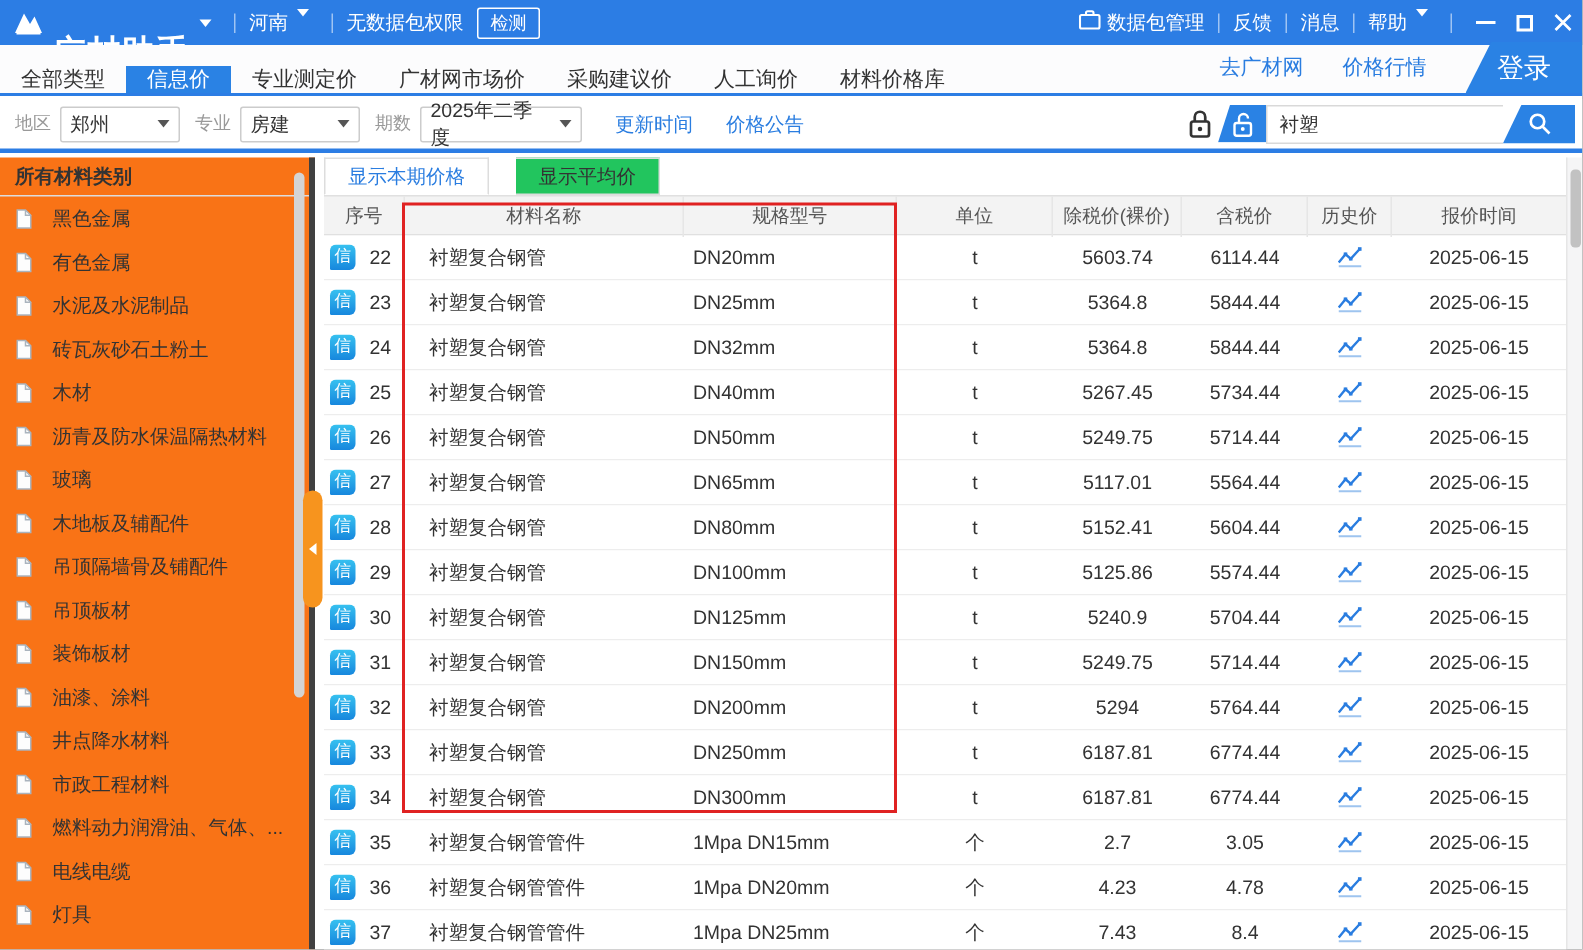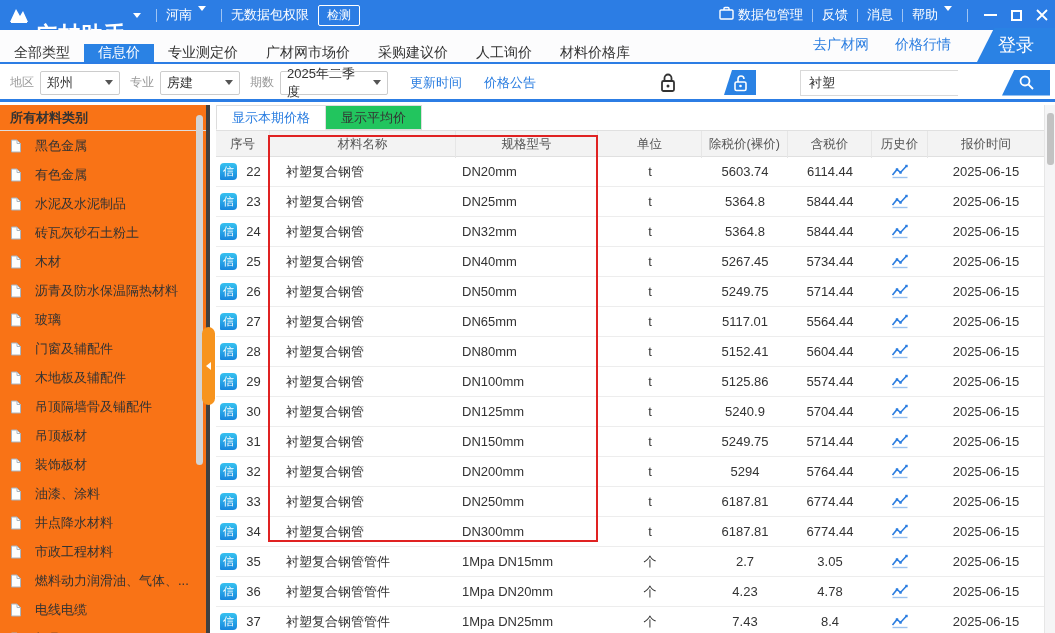--- a/index.html
+++ b/index.html
@@ -26,39 +26,39 @@
   .nav-right{margin-left:auto;display:flex;align-items:center;}
   .nav-link{color:#2a7de0;font-size:14px;margin-right:26px;cursor:pointer;}
   .login-btn{width:78px;height:34px;background:#2a82e4;color:#fff;font-size:18px;display:flex;align-items:center;justify-content:center;clip-path:polygon(22% 0,100% 0,100% 100%,0 100%);cursor:pointer;}
 
   
   .filterbar{position:absolute;left:0;top:66px;width:1055px;height:36px;background:#fff;display:flex;align-items:center;border-bottom:3px solid #2c7de4;font-size:13px;}
   .f-label{color:#999;margin-left:10px;font-size:12px;}
   .select{display:flex;align-items:center;justify-content:space-between;border:1px solid #ccc;border-radius:2px;height:24px;padding:0 6px;margin-left:6px;background:#fff;color:#333;cursor:pointer;}
   .select .scaret{width:0;height:0;border-left:4px solid transparent;border-right:4px solid transparent;border-top:5px solid #555;margin-left:8px;}
   .f-link{color:#2a7de0;margin-left:22px;cursor:pointer;}
-  .search-group{margin-left:auto;margin-right:5px;display:flex;align-items:center;gap:44px;}
+  .search-group{margin-left:auto;margin-right:5px;display:flex;align-items:center;}
   .lock-closed{margin-right:2px;display:flex;align-items:center;}
   .unlock-btn{width:32px;height:25px;background:#2a82e4;display:flex;align-items:center;justify-content:center;clip-path:polygon(25% 0,100% 0,100% 100%,0 100%);cursor:pointer;}
   .search-input{width:158px;height:26px;border:1px solid #d9d9d9;border-right:none;padding:0 8px;font-size:13px;color:#333;outline:none;}
   .search-btn{width:48px;height:26px;background:#2a82e4;display:flex;align-items:center;justify-content:center;clip-path:polygon(26% 0,100% 0,100% 100%,0 100%);cursor:pointer;}
 
   
   .content{position:absolute;left:0;top:105px;width:1055px;height:528px;}
 
   .sidebar{position:absolute;left:0;top:0;width:210px;height:528px;background:#f97316;border-right:4px solid #404040;overflow:hidden;}
   .side-title{height:26px;line-height:26px;padding-left:10px;font-size:13px;font-weight:bold;color:#333;border-bottom:1px solid #ddd;}
   .side-item{height:29px;display:flex;align-items:center;gap:13px;padding-left:10px;font-size:13px;color:#333;cursor:pointer;white-space:nowrap;}
   .side-scroll{position:absolute;right:3px;top:10px;width:7px;height:350px;background:#d4d4d4;border-radius:4px;}
 
   .collapse-handle{position:absolute;left:202px;top:222px;width:13px;height:78px;background:#f7941e;border-radius:7px;z-index:6;display:flex;align-items:center;justify-content:center;cursor:pointer;}
   .collapse-arrow{width:0;height:0;border-top:4px solid transparent;border-bottom:4px solid transparent;border-right:5px solid #fff;}
 
   .main{position:absolute;left:216px;top:0;width:828px;height:528px;background:#fff;}
-  .view-tabs{display:flex;height:25px;}
+  .view-tabs{display:flex;height:25px;gap:18px;}
   .view-tab{padding:0 15px;display:flex;align-items:center;font-size:13px;border:1px solid #ddd;border-left:none;background:#22c55e;color:#333;cursor:pointer;}
   .view-tab:first-child{border-left:1px solid #ddd;}
   .view-tab.active{background:#fff;color:#2a7de0;border-bottom-color:#fff;}
 
   .grid{display:grid;grid-template-columns:54px 186px 142px 104px 86px 84px 56px 116px;align-items:center;}
   .thead{height:27px;background:#f3f3f3;border-top:1px solid #e0e0e0;border-bottom:1px solid #e0e0e0;}
   .th{font-size:12.5px;color:#555;text-align:center;height:27px;line-height:27px;border-right:1px solid #e6e6e6;overflow:hidden;}
   .th:last-child{border-right:none;}
   .trow{height:30px;border-bottom:1px solid #ededed;background:#fff;cursor:default;}
   .cell{font-size:13px;color:#333;text-align:center;overflow:hidden;white-space:nowrap;}
@@ -239,27 +239,20 @@
               <path d="M1.5 1 h5.5 l3.5 3.5 V13 H1.5 Z" fill="#fdfdfd" stroke="#aab4be" stroke-width="1"></path>
               <path d="M7 1 V4.5 H10.5" fill="none" stroke="#aab4be" stroke-width="1"></path>
             </svg>
             <span>玻璃</span>
           </div>
           <div class="side-item">
             <svg width="12" height="14" viewBox="0 0 12 14">
               <path d="M1.5 1 h5.5 l3.5 3.5 V13 H1.5 Z" fill="#fdfdfd" stroke="#aab4be" stroke-width="1"></path>
               <path d="M7 1 V4.5 H10.5" fill="none" stroke="#aab4be" stroke-width="1"></path>
             </svg>
-            <span>门窗及辅配件</span>
-          </div>
-          <div class="side-item">
-            <svg width="12" height="14" viewBox="0 0 12 14">
-              <path d="M1.5 1 h5.5 l3.5 3.5 V13 H1.5 Z" fill="#fdfdfd" stroke="#aab4be" stroke-width="1"></path>
-              <path d="M7 1 V4.5 H10.5" fill="none" stroke="#aab4be" stroke-width="1"></path>
-            </svg>
             <span>木地板及辅配件</span>
           </div>
           <div class="side-item">
             <svg width="12" height="14" viewBox="0 0 12 14">
               <path d="M1.5 1 h5.5 l3.5 3.5 V13 H1.5 Z" fill="#fdfdfd" stroke="#aab4be" stroke-width="1"></path>
               <path d="M7 1 V4.5 H10.5" fill="none" stroke="#aab4be" stroke-width="1"></path>
             </svg>
             <span>吊顶隔墙骨及铺配件</span>
           </div>
           <div class="side-item">

